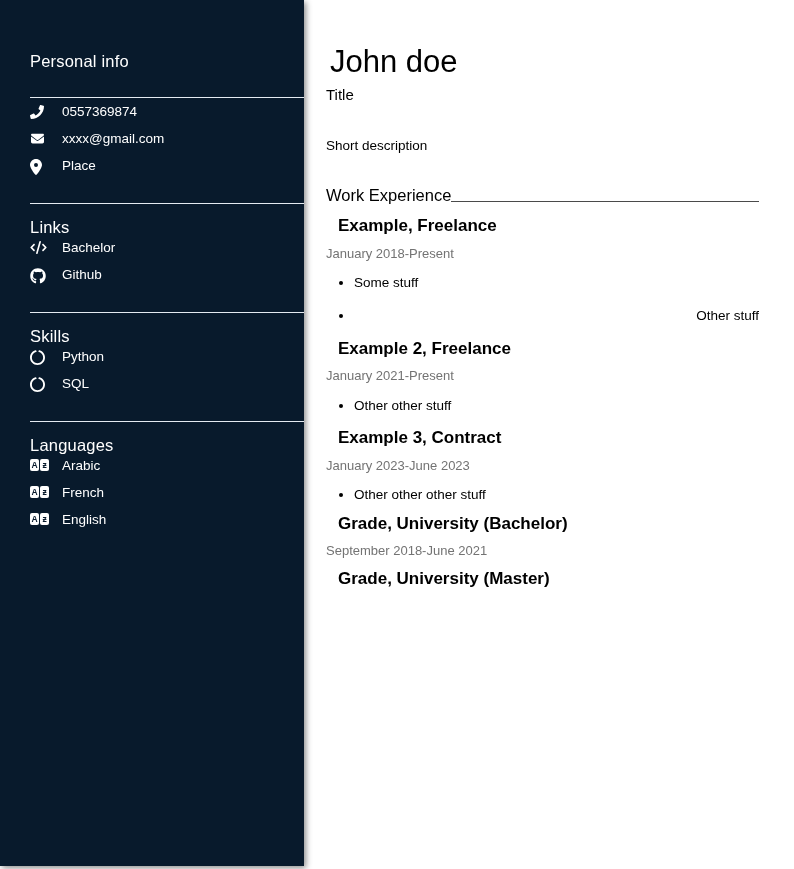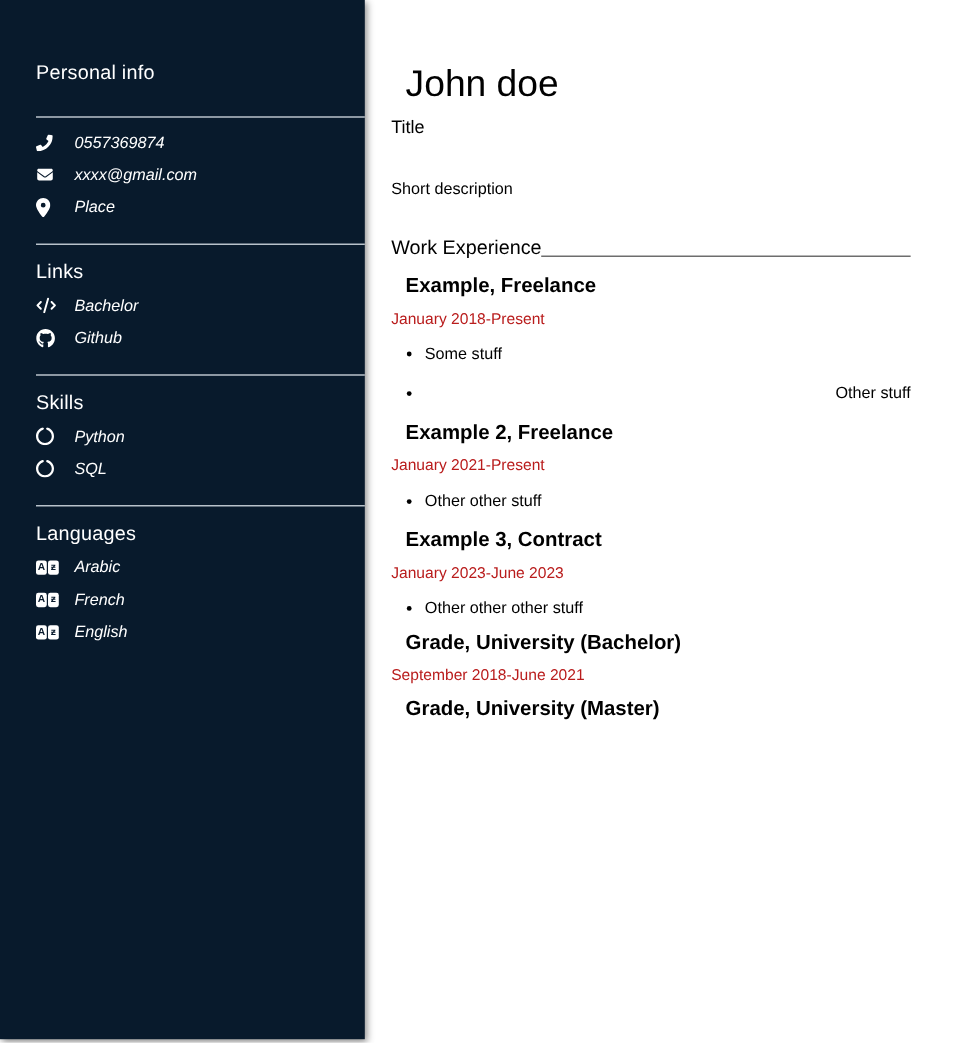--- a/index.html
+++ b/index.html
@@ -24,55 +24,55 @@
   .side-heading {
     font-size:16.5px; font-weight:400; margin:0; line-height:19px; letter-spacing:0.2px;
   }
   .divider {
     border:none; border-top:1px solid #e4ebf2;
     width:274px; margin:0; height:0;
   }
   .hr-after-personal { margin-top:26px; }
   .hr-section { margin-top:17px; margin-bottom:14px; }
   .side-rows { margin-top:7px; }
-  .side-row { display:flex; align-items:center; height:27px;font-style:italic; }
+  .side-row { display:flex; align-items:flex-start; height:27px; }
   .side-row .icon { width:32px; display:flex; align-items:center; }
   .side-row .icon svg { fill:#ffffff; }
   .side-label { font-size:13.5px; line-height:1; }
 
   
   .lang-icon { display:inline-flex; gap:1px; }
   .lang-icon i {
     width:9px; height:12px; background:#fff; color:#081a2c;
     border-radius:2px; font-style:normal; font-weight:700; font-size:8.5px;
     display:flex; align-items:center; justify-content:center; line-height:1;
   }
   .lang-a::before { content:"A"; }
   .lang-z::before { content:"\01B6"; }
 
   
   .main {
     position:absolute; left:304px; top:0; right:0; bottom:0;
     padding:42px 0 0 22px;
   }
-  .name { font-size:31px; font-weight:400; margin:12px; line-height:1.05; }
+  .name { font-size:31px; font-weight:400; margin:4px; line-height:1.05; }
   .job-title { font-size:15px; margin-top:8px; line-height:1.1; }
   .summary { font-size:13.5px; margin:36px 0 0; line-height:1.1; }
 
   .section-heading {
     display:flex; align-items:center; gap:0;
     margin:32px 0 0; font-size:16.5px; line-height:19px;
   }
   .section-heading.tight { margin-top:17px; }
   .section-heading .rule {
     flex:1; height:0; border-top:1.5px solid #4a4a4a;
     position:relative; top:6px;
   }
   .entry-title { font-size:17px; font-weight:700; margin:12px 12px 0; line-height:1.1; }
-  .entry-dates { font-size:13px; margin:11px 0 0; line-height:1.05; color:#b91c1c; }
+  .entry-dates { font-size:13px; margin:11px 0 0; line-height:1.05; color:#737373; }
   .bullets { margin:16px 0 0; padding-left:28px; font-size:13.5px; }
   .bullets li { line-height:1.05; }
   .bullets li + li { margin-top:19px;text-align:right; }
 </style>
 </head>
 <body>
 
 <div class="page">
 
   <aside class="sidebar">

